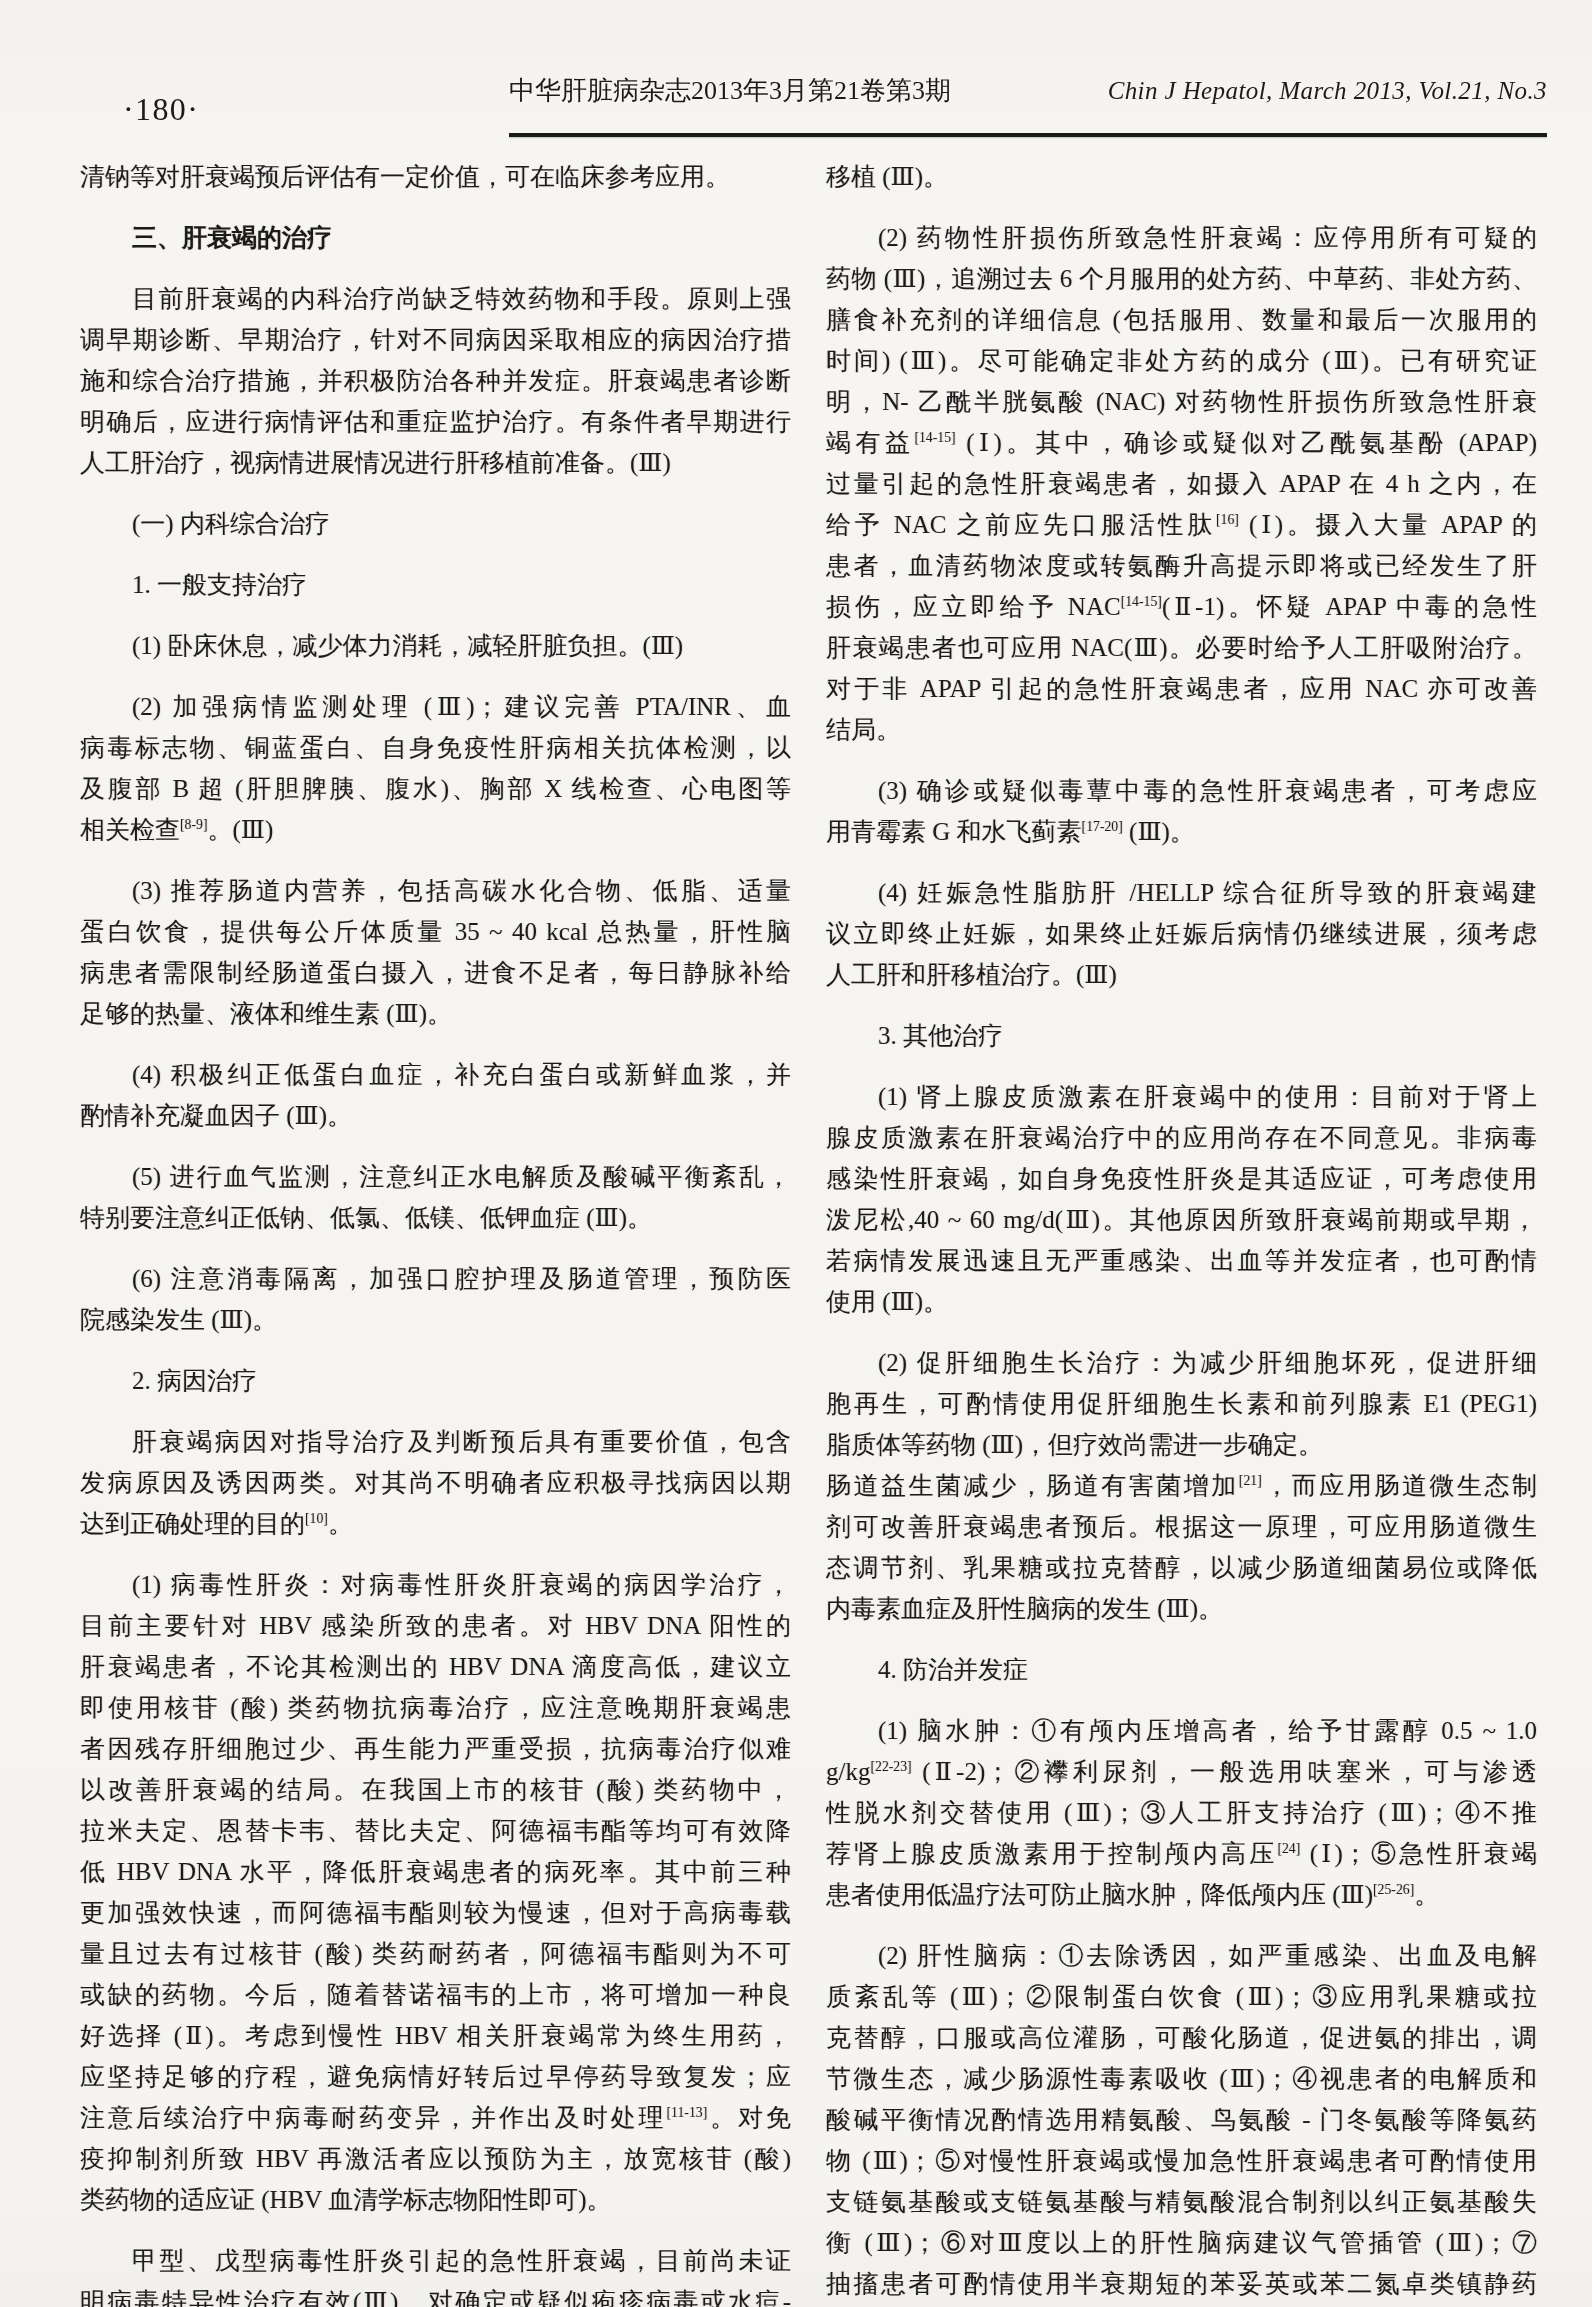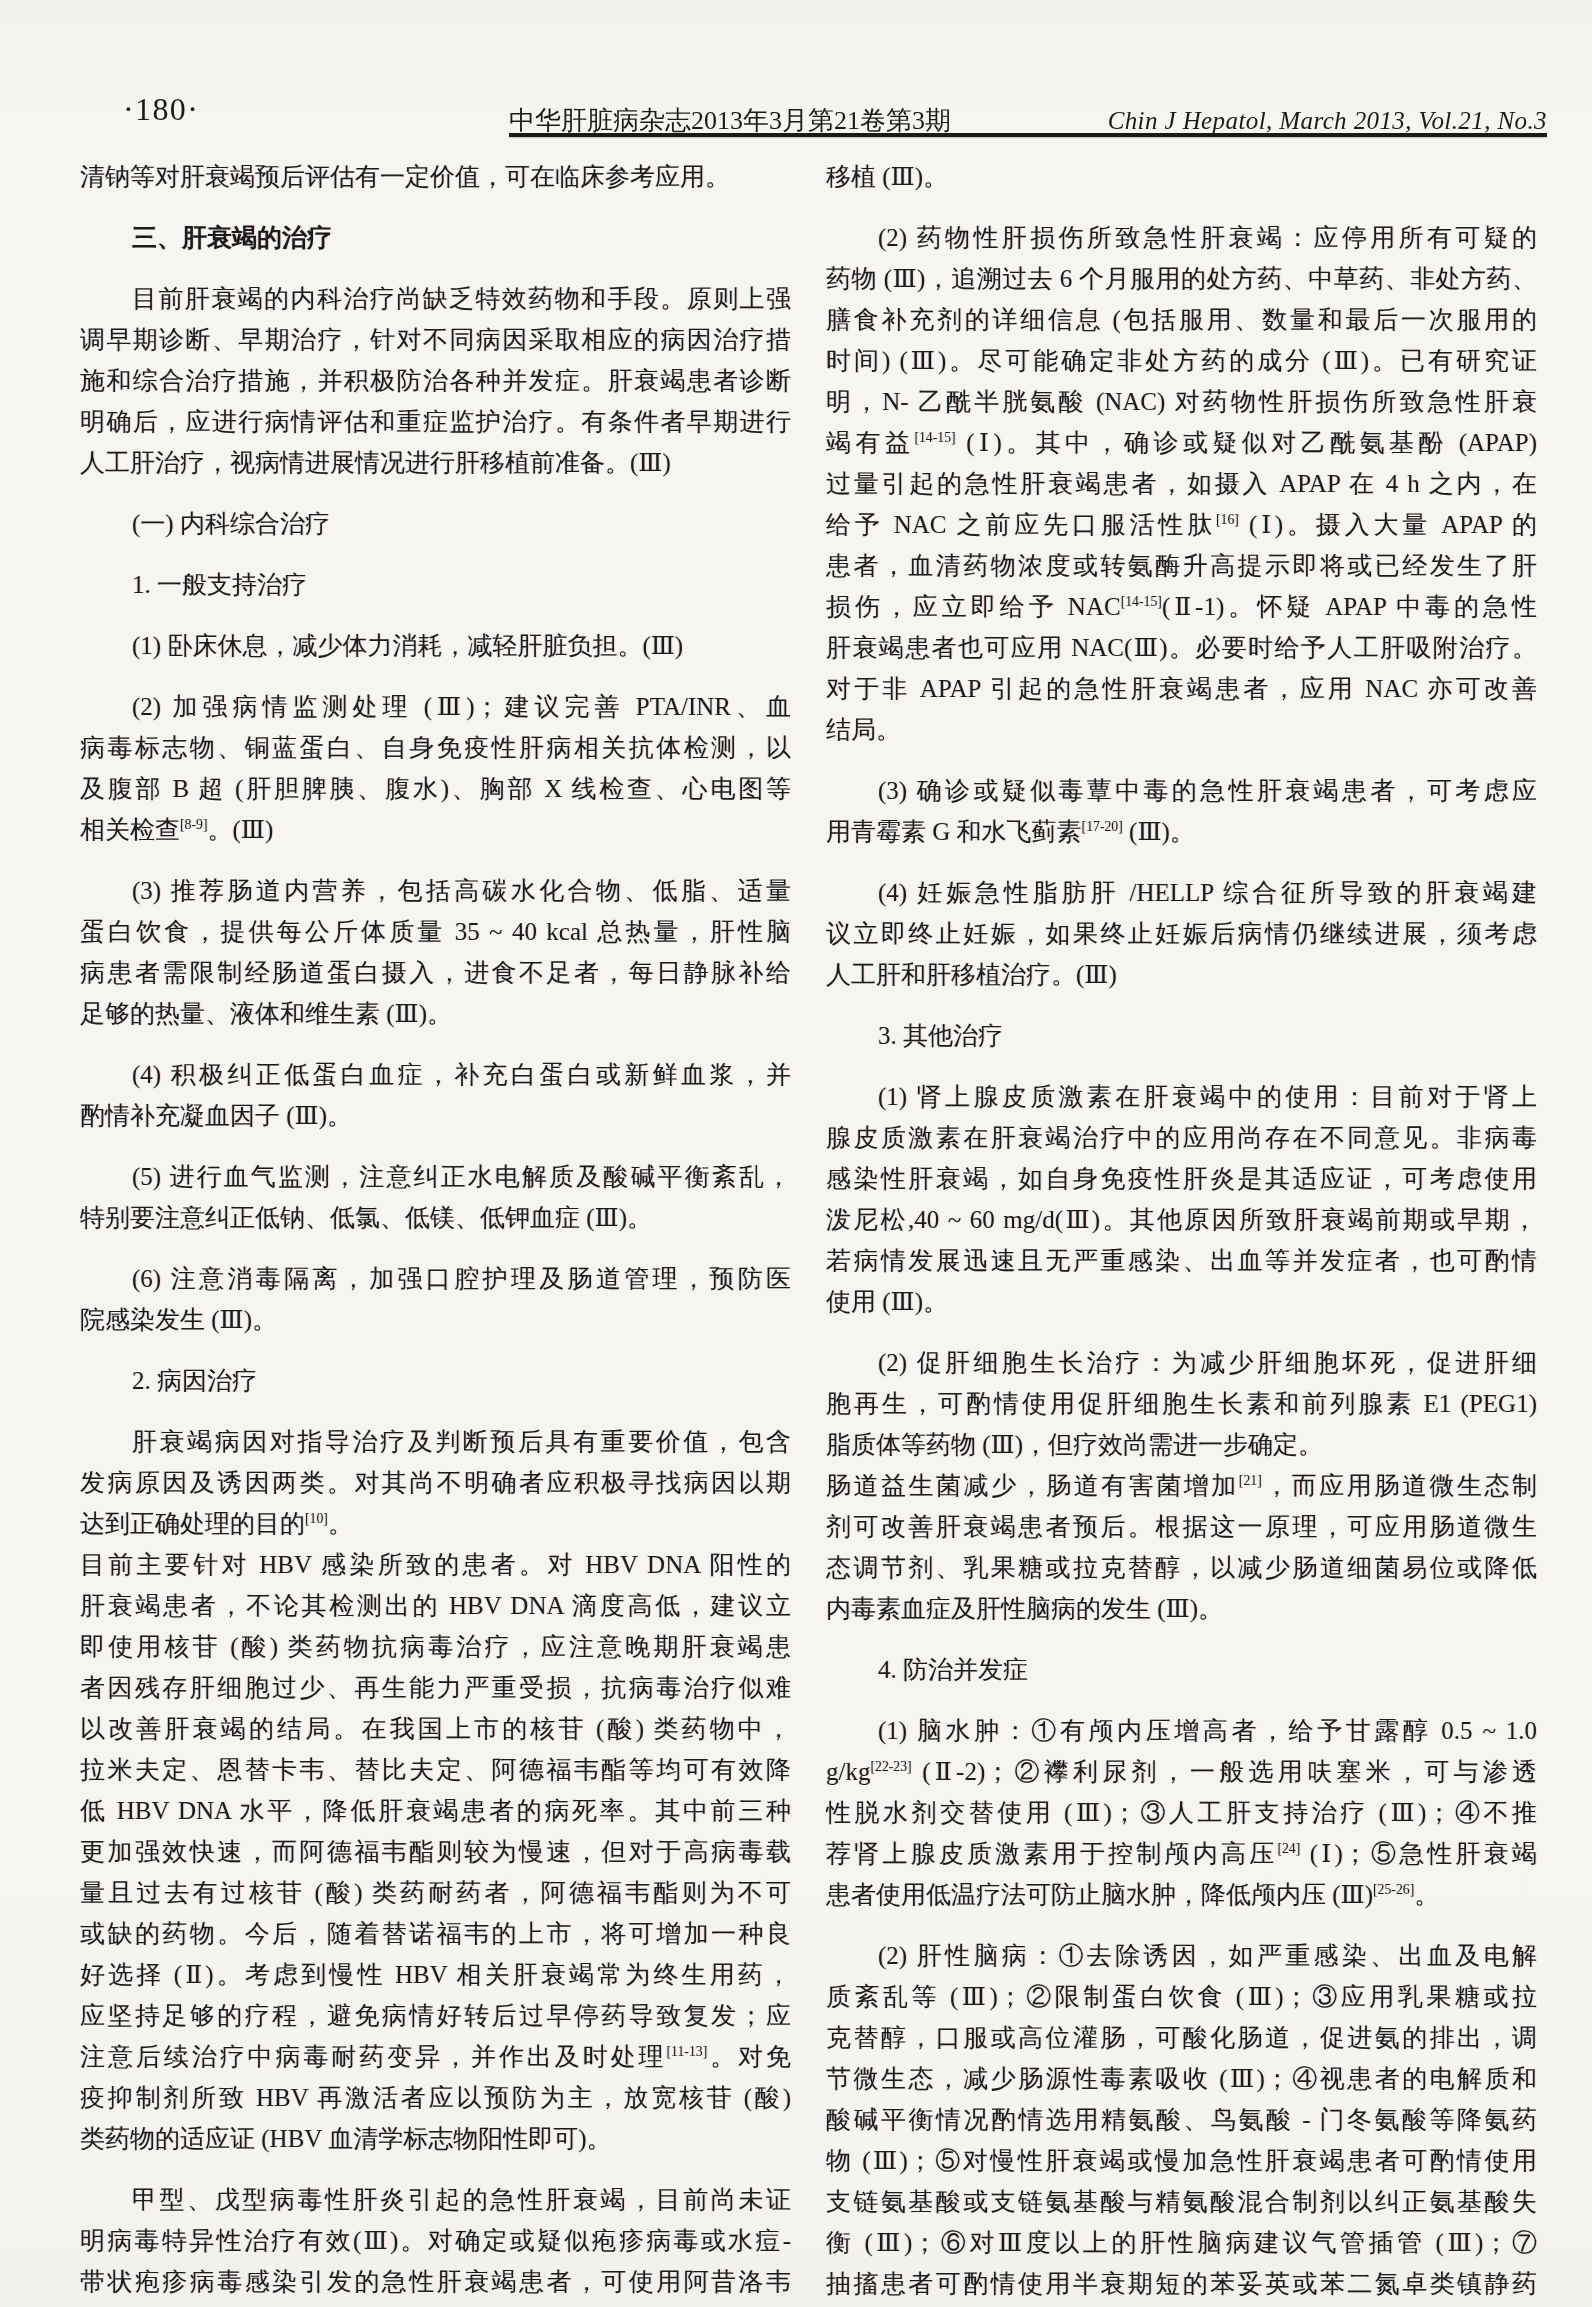--- a/index.html
+++ b/index.html
@@ -10,21 +10,21 @@
     font-family:"Liberation Serif","DejaVu Serif",serif;
     color:#1c1b1a;
     overflow:hidden;
   }
   
   .page-number{
     position:absolute;left:123px;top:92px;
     font-size:32px;line-height:34px;letter-spacing:1.4px;
   }
   .head-block{
-    position:absolute;left:509px;top:102px;width:1038px;
+    position:absolute;left:509px;top:72px;width:1038px;
     display:flex;justify-content:space-between;align-items:flex-end;
   }
   .head-cn{font-size:26px;line-height:37px;}
   .head-en{font-size:25px;line-height:37px;letter-spacing:0.4px;font-style:italic;}
   .head-rule{
     position:absolute;left:509px;top:133px;width:1038px;height:3.5px;
     background:#1a1a18;
     box-shadow:0 1.4px 0 rgba(120,150,150,0.35);
   }
   
@@ -83,20 +83,21 @@
         <p class="ln ind">(4) 积极纠正低蛋白血症，补充白蛋白或新鲜血浆，并</p>
         <p class="ln short">酌情补充凝血因子 (Ⅲ)。</p>
         <p class="ln ind">(5) 进行血气监测，注意纠正水电解质及酸碱平衡紊乱，</p>
         <p class="ln short">特别要注意纠正低钠、低氯、低镁、低钾血症 (Ⅲ)。</p>
         <p class="ln ind">(6) 注意消毒隔离，加强口腔护理及肠道管理，预防医</p>
         <p class="ln short">院感染发生 (Ⅲ)。</p>
         <p class="ln ind short">2. 病因治疗</p>
         <p class="ln ind">肝衰竭病因对指导治疗及判断预后具有重要价值，包含</p>
         <p class="ln">发病原因及诱因两类。对其尚不明确者应积极寻找病因以期</p>
         <p class="ln short">达到正确处理的目的<sup>[10]</sup>。</p>
+        <p class="ln ind">(1) 病毒性肝炎：对病毒性肝炎肝衰竭的病因学治疗，</p>
         <p class="ln">目前主要针对 HBV 感染所致的患者。对 HBV  DNA 阳性的</p>
         <p class="ln">肝衰竭患者，不论其检测出的 HBV  DNA 滴度高低，建议立</p>
         <p class="ln">即使用核苷 (酸) 类药物抗病毒治疗，应注意晚期肝衰竭患</p>
         <p class="ln">者因残存肝细胞过少、再生能力严重受损，抗病毒治疗似难</p>
         <p class="ln">以改善肝衰竭的结局。在我国上市的核苷 (酸) 类药物中，</p>
         <p class="ln">拉米夫定、恩替卡韦、替比夫定、阿德福韦酯等均可有效降</p>
         <p class="ln">低 HBV  DNA 水平，降低肝衰竭患者的病死率。其中前三种</p>
         <p class="ln">更加强效快速，而阿德福韦酯则较为慢速，但对于高病毒载</p>
         <p class="ln">量且过去有过核苷 (酸) 类药耐药者，阿德福韦酯则为不可</p>
         <p class="ln">或缺的药物。今后，随着替诺福韦的上市，将可增加一种良</p>

